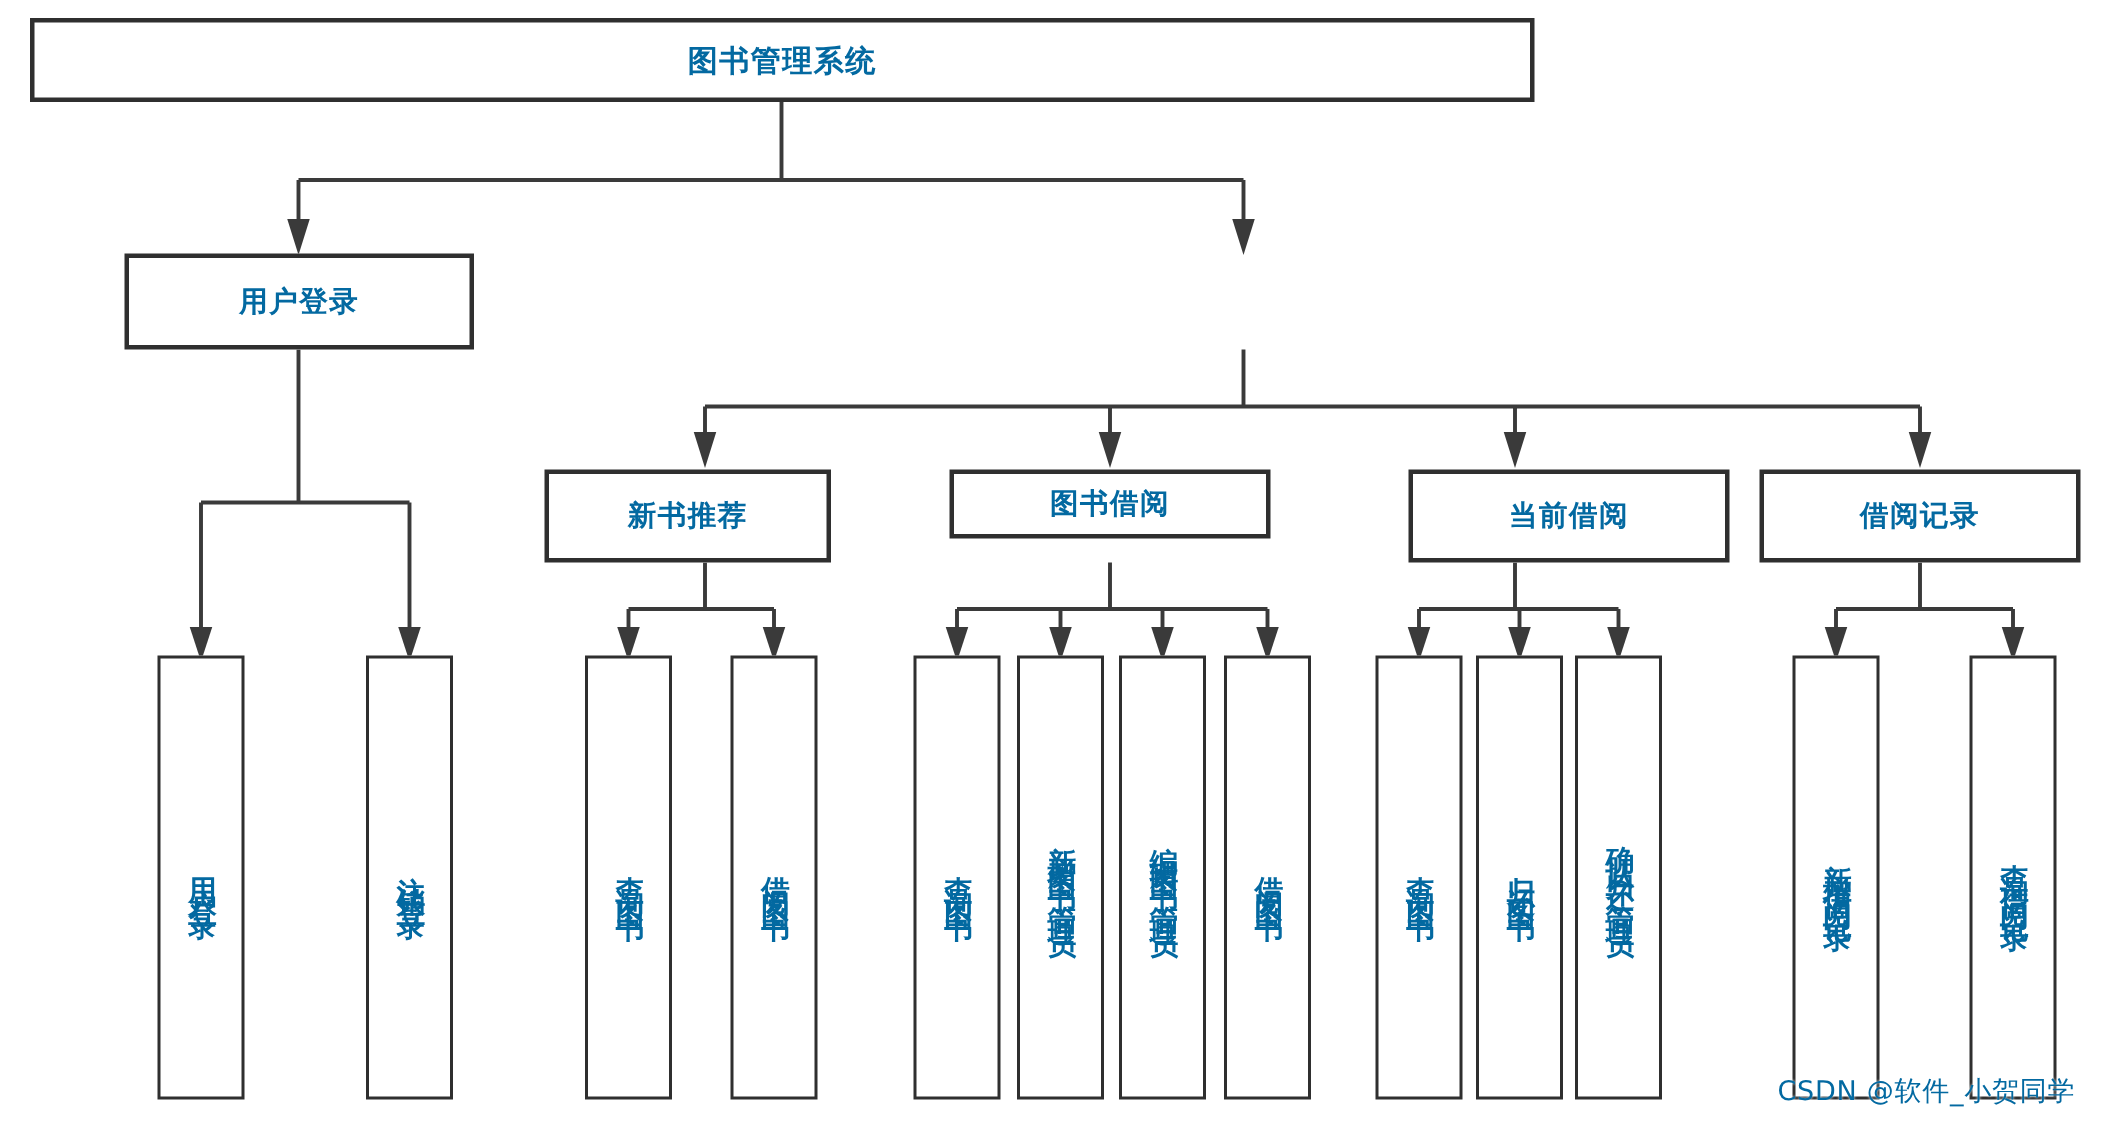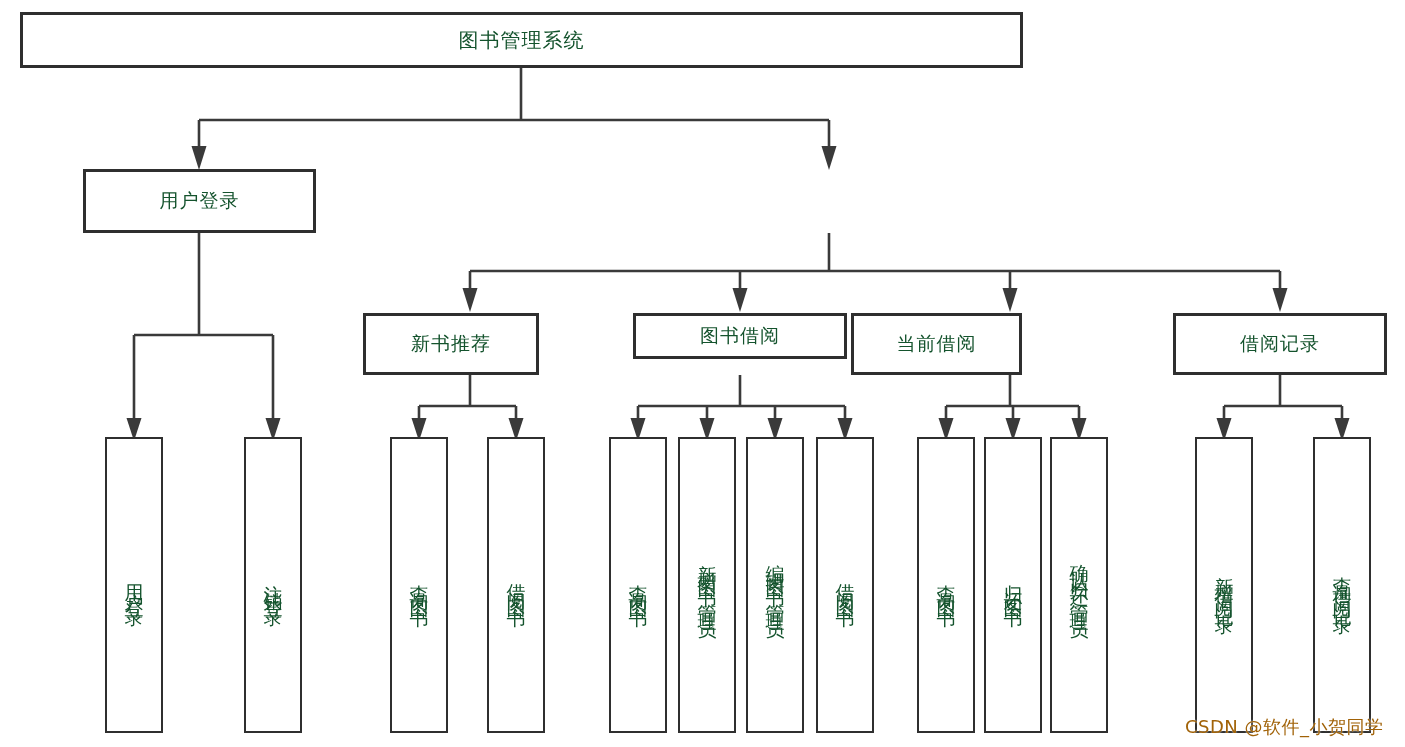--- a/index.html
+++ b/index.html
@@ -17,26 +17,27 @@
     width: 1405px; height: 747px;
     z-index: 1;
   }
   .connectors path { stroke: #3a3a3a; stroke-width: 2.6; fill: none; }
   .connectors polygon { fill: #3a3a3a; stroke: none; }
   .box {
     position: absolute;
     box-sizing: border-box;
     background: #ffffff;
     border: 3px solid #2f2f2f;
-    color: #14532d;
+    color: #0369a1;
     display: flex;
     align-items: center;
     justify-content: center;
     z-index: 2;
     text-align: right;
+    font-weight: bold;
   }
   .h { font-size: 19px; letter-spacing: 1px; }
   .root-box { font-size: 20px; }
   .v {
     width: 58px;
     height: 296px;
     border-width: 2.5px;
     font-size: 19px;
   }
   .vtext {
@@ -45,21 +46,21 @@
     letter-spacing: 0.42em;
     line-height: 1.05;
     max-height: 284px;
   }
   .watermark {
     position: absolute;
     left: 1185px;
     top: 715px;
     z-index: 5;
     font-size: 18px;
-    color: #a16207;
+    color: #0369a1;
     letter-spacing: 0.5px;
     text-shadow: 0 0 2px #ffffff;
     white-space: nowrap;
   }
 </style>
 </head>
 <body>
 
 <div class="canvas">
 
@@ -110,23 +111,23 @@
       <path d="M1280,375 V406 M1224,406 H1342 M1224,406 V419 M1342,406 V419"></path>
       <polygon points="1216.5,418 1231.5,418 1224,441"></polygon>
       <polygon points="1334.5,418 1349.5,418 1342,441"></polygon>
     </g>
   </svg>
 
   <div class="box h root-box" style="left:20px;top:12px;width:1003px;height:56px">图书管理系统</div>
 
   <div class="box h" style="left:83px;top:169px;width:233px;height:64px">用户登录</div>
 
-  <div class="box h" style="left:363px;top:313px;width:176px;height:62px">新书推荐</div>
+  <div class="box h" style="left:363px;top:313px;width:191px;height:62px">新书推荐</div>
   <div class="box h" style="left:633px;top:313px;width:214px;height:46px">图书借阅</div>
-  <div class="box h" style="left:851px;top:313px;width:171px;height:62px">当前借阅</div>
+  <div class="box h" style="left:939px;top:313px;width:214px;height:62px">当前借阅</div>
   <div class="box h" style="left:1173px;top:313px;width:214px;height:62px">借阅记录</div>
 
   <div class="box v" style="left:105px;top:437px">
     <span class="vtext">用户登录</span>
   </div>
   <div class="box v" style="left:244px;top:437px">
     <span class="vtext">注销登录</span>
   </div>
 
   <div class="box v" style="left:390px;top:437px">

